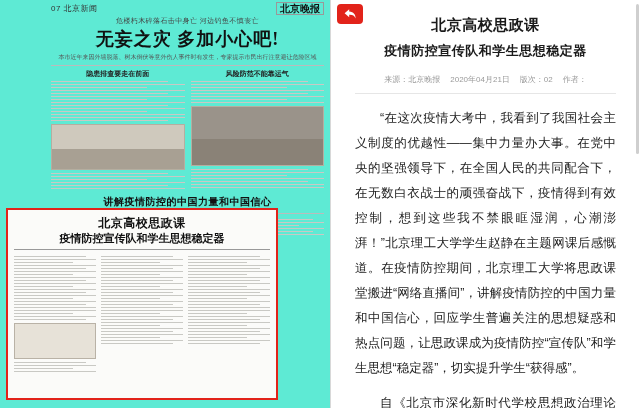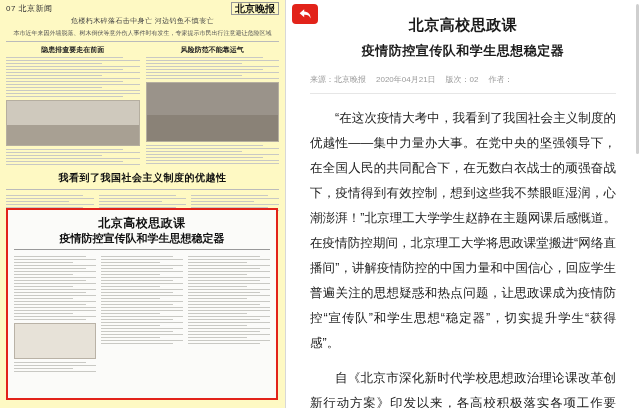--- a/index.html
+++ b/index.html
@@ -19,23 +19,24 @@
     height: 408px;
     display: flex;
     background: #f2f2f2;
   }
 
   
   .paper-pane {
     position: relative;
     width: 285px;
     height: 408px;
-    background: #fef9c3;
+    background: #5eead4;
     overflow: hidden;
     border-right: 1px solid #d8d8d8;
+    padding-left: 45px;
   }
   .paper-head {
     height: 16px;
     display: flex;
     align-items: center;
     justify-content: space-between;
     padding: 0 6px;
     box-sizing: border-box;
   }
   .paper-head .ph-left {
@@ -227,20 +228,21 @@
     font-size: 13px;
     font-weight: bold;
     color: #1a1a1a;
     line-height: 22px;
     margin-top: 4px;
     letter-spacing: .5px;
   }
   .meta {
     margin-top: 12px;
     display: flex;
+    justify-content: center;
     gap: 10px;
     font-size: 8px;
     color: #9a9a9a;
   }
   .divider {
     margin-top: 8px;
     height: 1px;
     background: #e6e6e6;
   }
   .body-text {
@@ -279,20 +281,21 @@
 
   <div class="paper-pane">
     <div class="paper-head">
       <span class="ph-left">07 北京新闻</span>
       <span class="ph-right">北京晚报</span>
     </div>
 
     <div class="paper-body">
       <div class="banner">
         <div class="kicker">危楼朽木碎落石击中身亡 河边钓鱼不慎丧亡</div>
+        <div class="headline">无妄之灾 多加小心吧!</div>
         <div class="subline">本市近年来因外墙脱落、树木倒伏等意外伤人事件时有发生，专家提示市民出行注意避让危险区域</div>
       </div>
       <div class="rule"></div>
 
       <div class="twocol">
         <div class="col">
           <div class="minihead">隐患排查要走在前面</div>
           <span class="lines">
             <i class="m"></i>
               <i></i>
@@ -337,21 +340,21 @@
               <i></i>
               <i class="s"></i>
               <i></i>
               <i class="m"></i>
               <i></i>
               <i></i>
           </span>
         </div>
       </div>
 
-      <div class="midtitle">我看到了我国社会主义制度的优越性</div>
+      <div class="midtitle">讲解疫情防控的中国力量和中国信心</div>
       <div class="rule"></div>
       <div class="threecol">
         <div class="col">
           <span class="lines">
             <i class="m"></i>
               <i></i>
               <i class="s"></i>
               <i></i>
               <i class="m"></i>
               <i></i>

